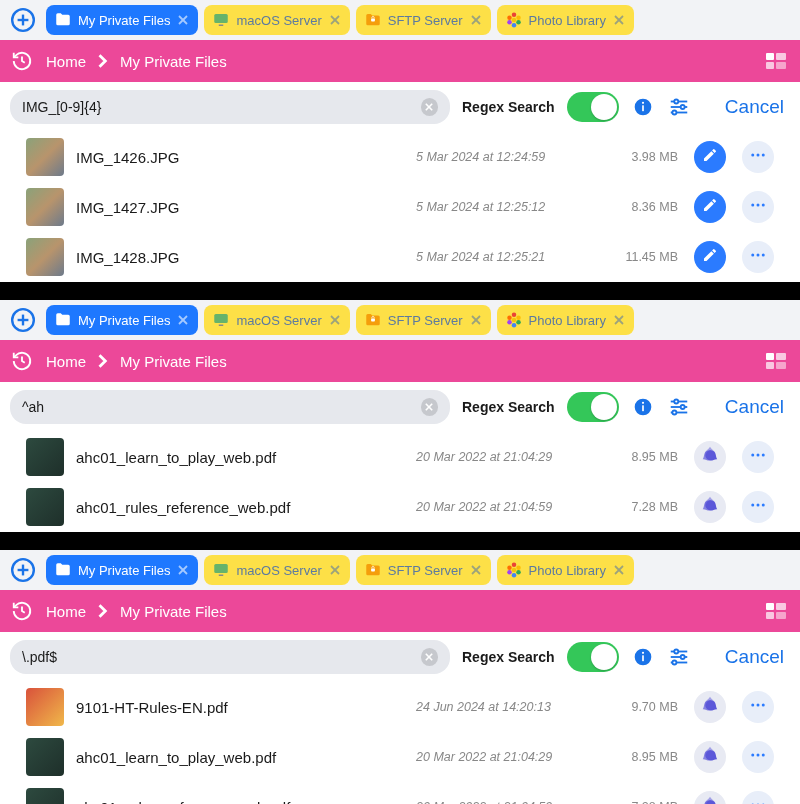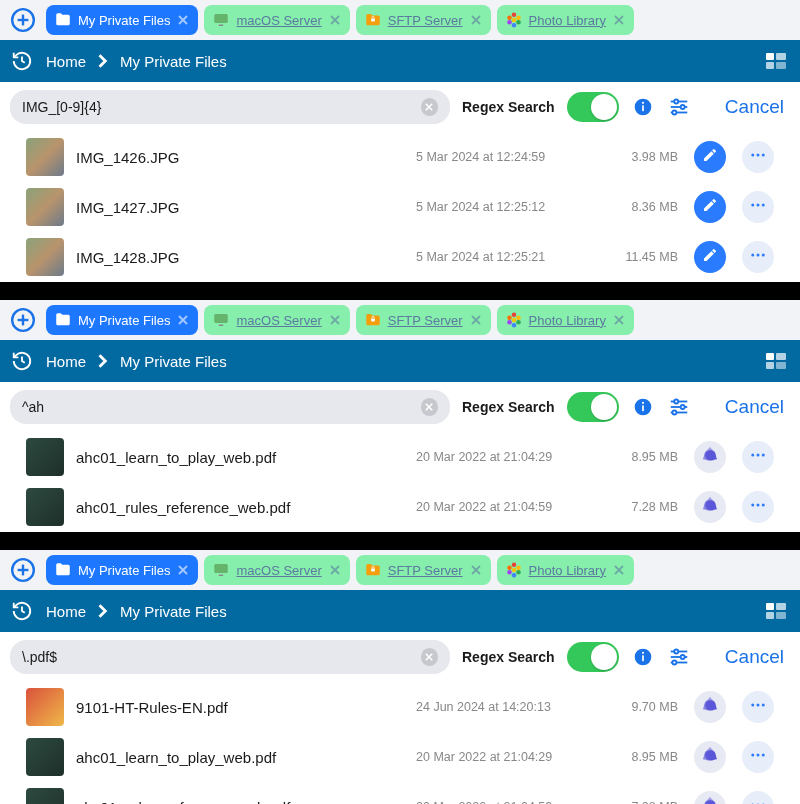--- a/index.html
+++ b/index.html
@@ -5,26 +5,26 @@
   * { margin: 0; padding: 0; box-sizing: border-box; }
   body { font-family: -apple-system, BlinkMacSystemFont, "Segoe UI", Helvetica, Arial, sans-serif; background: #fff; width: 800px; }
   .panel { background: #fff; }
   .divider { height: 18px; background: #000; }
 
   
   .tabbar { display: flex; align-items: center; height: 40px; background: #f2f3f6; padding-left: 6px; gap: 6px; }
   .add-btn { width: 34px; height: 30px; border-radius: 6px; display: flex; align-items: center; justify-content: center; color: #1a73e8; cursor: pointer; }
   .tab { display: flex; align-items: center; height: 30px; border-radius: 8px; padding: 0 8px; gap: 6px; font-size: 13px; font-weight: 500; cursor: pointer; }
   .tab.active { background: #1e78ff; color: #fff; }
-  .tab.inactive { background: #86efac; color: #5c7aa0; text-decoration: underline; }
+  .tab.inactive { background: #fde047; color: #5c7aa0; }
   .tab .icon { width: 18px; height: 18px; display: flex; align-items: center; justify-content: center; }
   .tab .close { width: 14px; height: 14px; display: flex; align-items: center; justify-content: center; font-size: 10px; color: inherit; opacity: .6; }
 
   
-  .header { display: flex; align-items: center; height: 42px; background: #0369a1; color: #fff; padding: 0 10px; gap: 12px; }
+  .header { display: flex; align-items: center; height: 42px; background: #ec4899; color: #fff; padding: 0 10px; gap: 12px; }
   .hist-icon { width: 24px; height: 24px; display: flex; align-items: center; justify-content: center; color: #fff; cursor: pointer; }
   .crumb { font-size: 15px; font-weight: 500; cursor: pointer; }
   .crumb-sep { width: 10px; height: 14px; display: flex; align-items: center; justify-content: center; }
   .header-spacer { flex: 1; }
   .header-right-icon { width: 28px; height: 24px; display:flex; align-items:center; justify-content:center; cursor:pointer; }
 
   
   .searchrow { display: flex; align-items: center; height: 50px; padding: 0 10px; gap: 12px; background:#fff; }
   .searchbox { flex: 0 0 440px; height: 34px; background: #e6e8ed; border-radius: 16px; display: flex; align-items: center; padding: 0 12px; position: relative; }
   .searchbox input { border: none; outline: none; background: transparent; font-size: 14px; width: 100%; color: #1a1a1a; }
@@ -35,21 +35,21 @@
   .info-icon { width: 24px; height: 24px; display:flex; align-items:center; justify-content:center; color:#1a73e8; cursor:pointer; }
   .sliders-icon { width: 24px; height: 24px; display:flex; align-items:center; justify-content:center; color:#1a73e8; cursor:pointer; }
   .cancel-link { color:#1a73e8; font-size:19px; cursor:pointer; padding: 0 6px 0 8px; }
 
   
   .filerow { display: flex; align-items: center; height: 50px; padding: 0 26px; gap: 12px; }
   .thumb { width: 38px; height: 38px; border-radius: 4px; background: linear-gradient(135deg,#8aa27a 0%, #b8946c 50%, #6d7a8b 100%); flex-shrink: 0; }
   .thumb.pdf { background: linear-gradient(135deg,#2d4a3f 0%, #1e2f2a 100%); }
   .thumb.heat { background: linear-gradient(135deg,#d9523b 0%, #f0b84a 100%); }
   .filename { flex: 1 1 auto; font-size: 15px; color: #1a1a1a; white-space: nowrap; overflow: hidden; text-overflow: ellipsis; }
-  .filedate { flex: 0 0 180px; font-size: 12.5px; color: #888; text-align: left; }
+  .filedate { flex: 0 0 180px; font-size: 12.5px; color: #888; text-align: left; font-style: italic; }
   .filesize { flex: 0 0 70px; font-size: 12.5px; color: #888; text-align: right; }
   .row-action { width: 32px; height: 32px; border-radius: 50%; background:#e8eef9; display:flex; align-items:center; justify-content:center; cursor:pointer; margin-left: 4px; }
   .row-action.edit { background:#2b7bff; color:#fff; }
   .row-action.open { background:#e8eaf3; color:#5b57d9; }
   .row-action.more { background:#e8eef9; color:#2b7bff; }
 </style>
 </head>
 <body>
 
 <div id="root">

